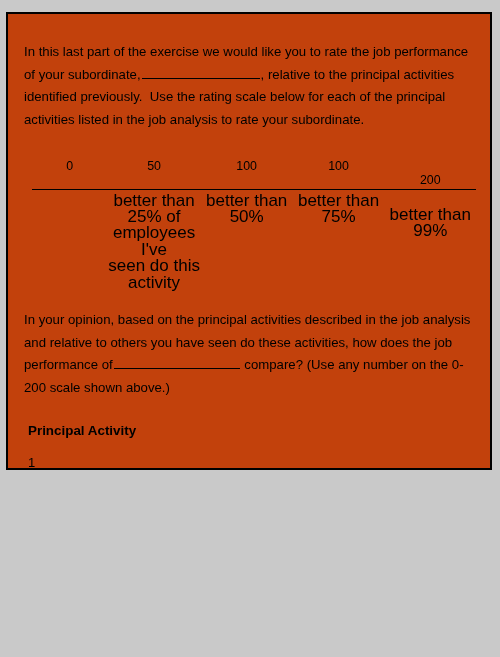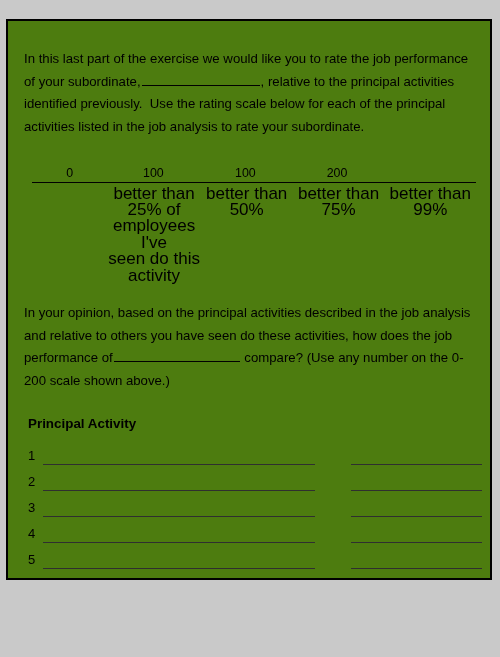--- a/index.html
+++ b/index.html
@@ -9,24 +9,24 @@
   body {
     width: 500px;
     height: 657px;
     background: #c9c9c9;
     font-family: "Liberation Sans", sans-serif;
     overflow: hidden;
   }
   .page {
     position: absolute;
     left: 6px;
-    top: 19px;
+    top: 12px;
     width: 486px;
-    height: 561px;
-    background: #4d7c0f;
+    height: 458px;
+    background: #c2410c;
     border: 2px solid #000000;
     box-sizing: border-box;
     overflow: hidden;
   }
   .inner {
     position: absolute;
     left: 16px;
     top: 14px;
     width: 454px;
   }
@@ -78,21 +78,21 @@
     margin-top: 3px;
   }
   .scale-desc > div {
     text-align: center;
     white-space: pre-line;
   }
   .col0 { width: 17%; }
   .col1 { width: 21%; }
   .col2 { width: 20.7%; }
   .col3 { width: 20.7%; }
-  .col4 { width: 20.6%; }
+  .col4 { width: 20.6%; margin-top: 14px; }
 
   .para2 { margin-top: 18px; }
 
   
   .tbl {
     margin-top: 24px;
   }
   .tbl-head {
     position: relative;
     height: 22px;
@@ -146,20 +146,21 @@
 <body>
 
 <div class="page">
   <div class="inner">
 
     <p class="para"><span>In this last part of the exercise we would like you to rate the job performance of your subordinate,</span><span class="blank blank-w1"></span><span>, relative to the principal activities identified previously.  Use the rating scale below for each of the principal activities listed in the job analysis to rate your subordinate.</span></p>
 
     <div class="scale">
       <div class="scale-nums">
         <div class="col0">0</div>
+        <div class="col1">50</div>
         <div class="col2">100</div>
         <div class="col3">100</div>
         <div class="col4">200</div>
       </div>
       <div class="scale-rule"></div>
       <div class="scale-desc">
         <div class="col0"></div>
         <div class="col1">better than
 25% of
 employees I've

